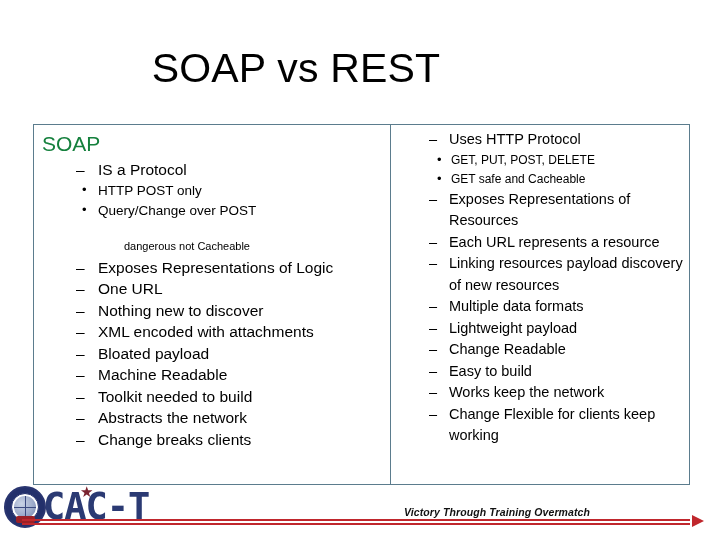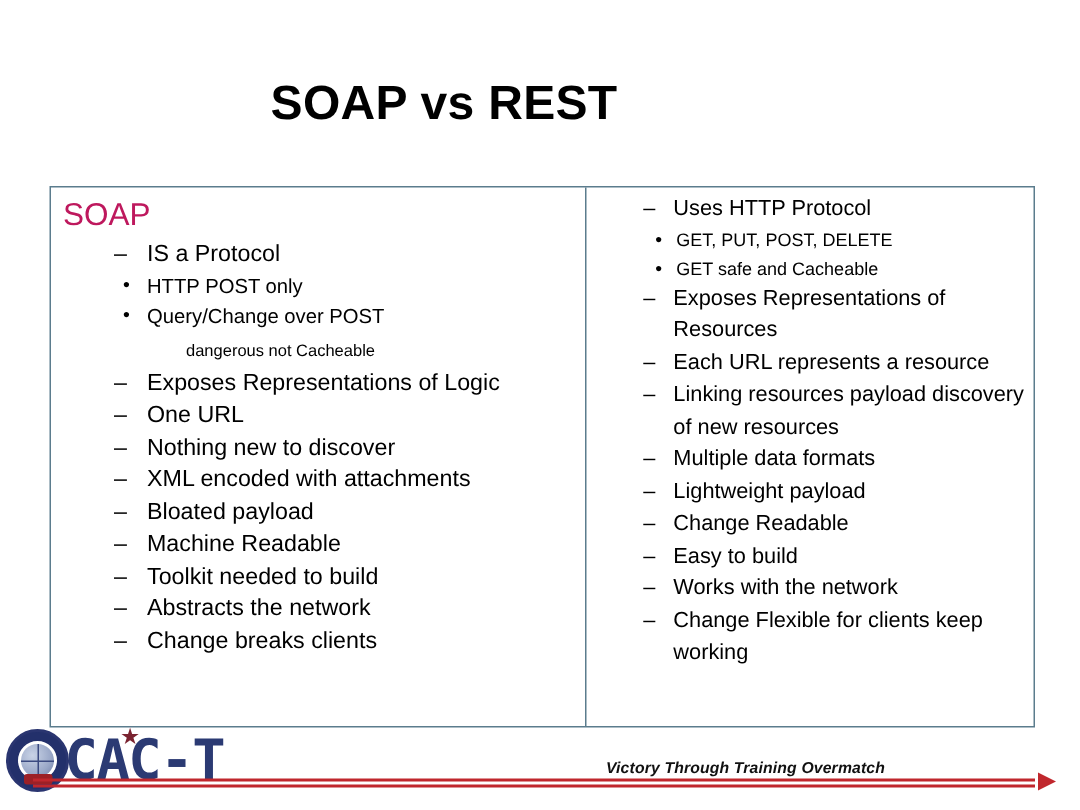--- a/index.html
+++ b/index.html
@@ -16,22 +16,22 @@
     position: relative;
   }
 
   
   .slide-title {
     position: absolute;
     top: 46px;
     left: 0;
     width: 592px;
     text-align: center;
-    font-size: 32px;
-    font-weight: 700;
+    font-size: 41px;
+    font-weight: 400;
     letter-spacing: 0.2px;
     line-height: 44px;
     color: #000000;
     white-space: nowrap;
   }
 
   
   .compare-table {
     position: absolute;
     left: 33px;
@@ -54,21 +54,21 @@
   }
   .col-rest {
     width: 299px;
   }
 
   .col-heading {
     font-size: 21px;
     line-height: 26px;
     font-weight: 400;
     margin: 2px 0 2px 2px;
-    color: #be185d;
+    color: #15803d;
   }
 
   
   ul.lvl {
     list-style: none;
     margin: 0;
     padding: 0;
   }
   li.item {
     position: relative;
@@ -119,21 +119,21 @@
     font-size: 12px;
     line-height: 19px;
     margin-left: 40px;
     padding-left: 14px;
   }
 
   
   .note-line {
     font-size: 11px;
     line-height: 18px;
-    margin: 4px 0 2px 84px;
+    margin: 16px 0 2px 84px;
   }
 
   
   .footer {
     position: absolute;
     left: 0;
     bottom: 0;
     width: 720px;
     height: 56px;
   }
@@ -384,21 +384,21 @@
       <li class="item">
         <span class="dash">–</span>
         <span>Change Readable</span>
       </li>
       <li class="item">
         <span class="dash">–</span>
         <span>Easy to build</span>
       </li>
       <li class="item">
         <span class="dash">–</span>
-        <span>Works with the network</span>
+        <span>Works keep the network</span>
       </li>
       <li class="item">
         <span class="dash">–</span>
         <span>Change Flexible for clients keep working</span>
       </li>
     </ul>
   </div>
 </div>
 
 <div class="footer">

